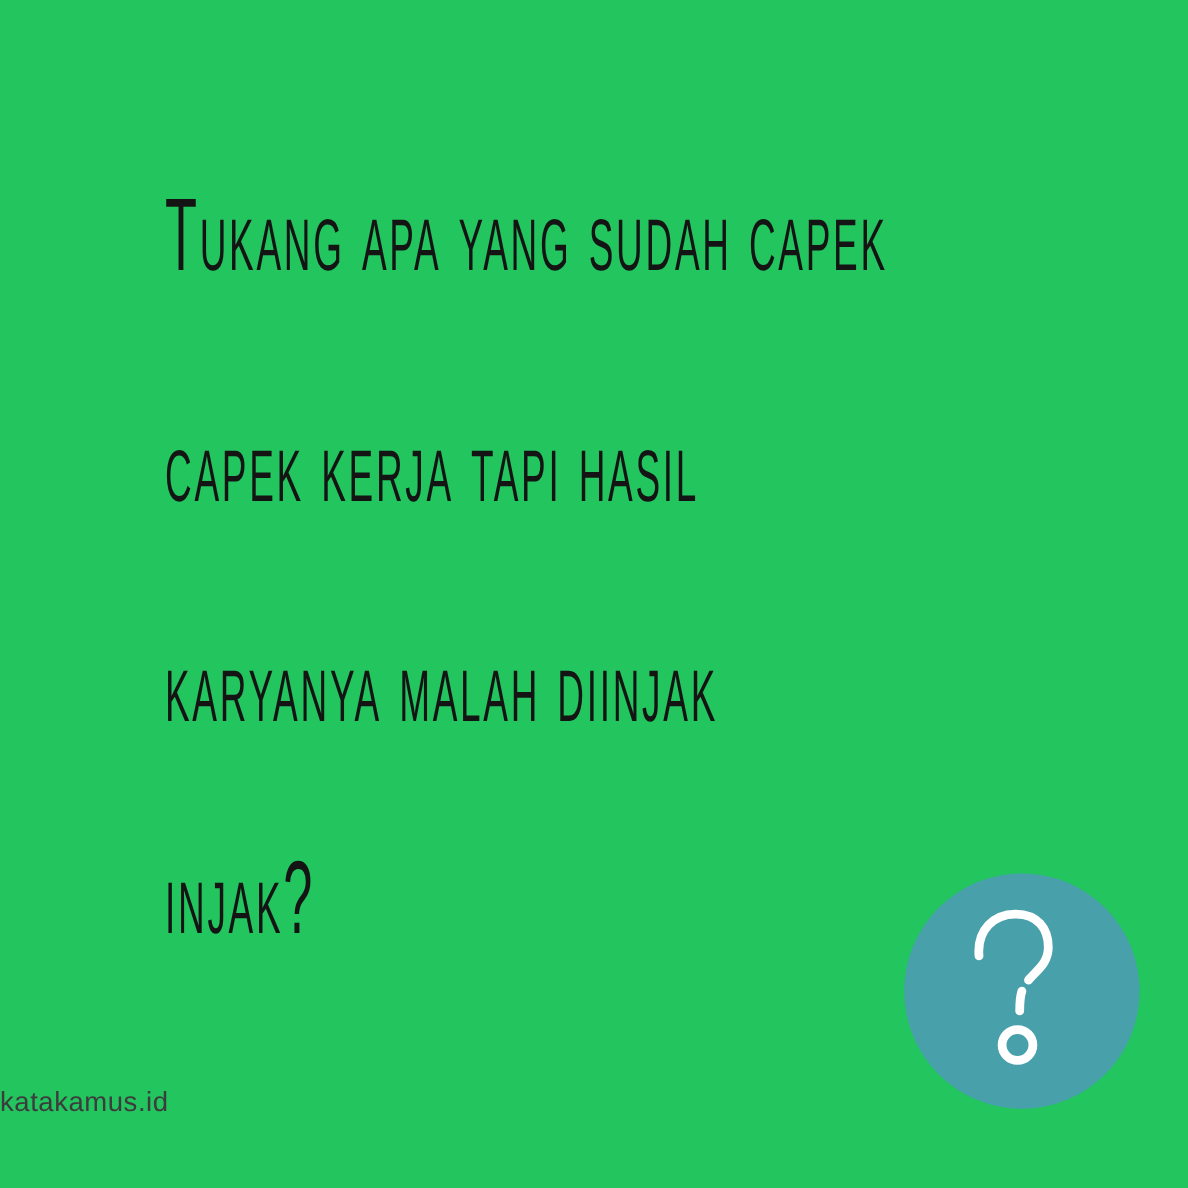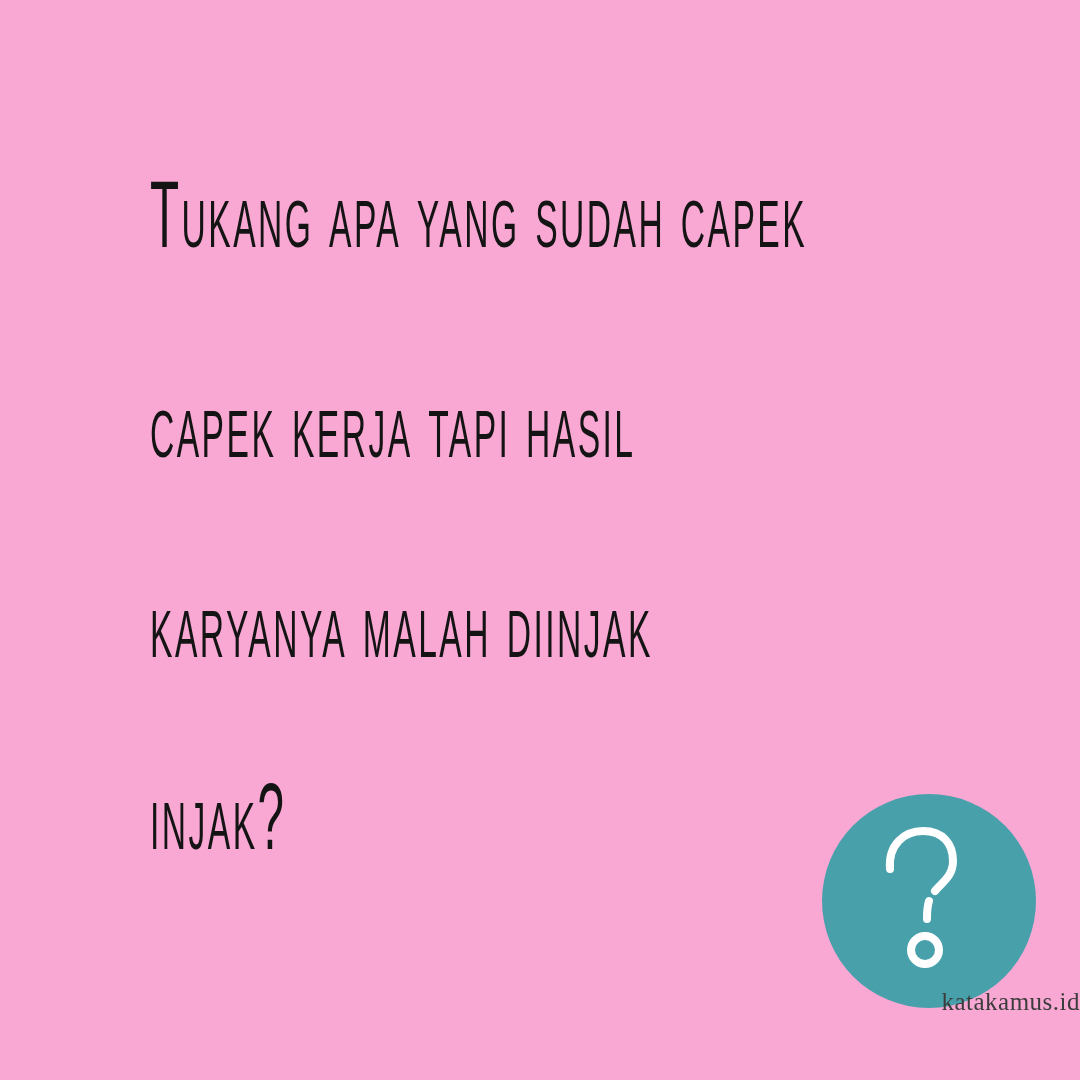--- a/index.html
+++ b/index.html
@@ -4,21 +4,21 @@
 <style>
   html, body {
     margin: 0;
     padding: 0;
     background: #ffffff;
   }
   .card {
     position: relative;
     width: 1080px;
     height: 1080px;
-    background: #f9a8d4;
+    background: #22c55e;
     overflow: hidden;
     font-family: "Liberation Sans", sans-serif;
   }
   .quote-line {
     position: absolute;
     left: 150px;
     color: #141414;
     font-family: "Liberation Sans", sans-serif;
     font-size: 58px;
     font-weight: 400;
@@ -48,23 +48,23 @@
   }
   .question-badge svg {
     display: block;
   }
 
   .watermark {
     position: absolute;
     left: 0;
     top: 988px;
     width: 100%;
-    text-align: right;
+    text-align: left;
     color: #3c3c3c;
-    font-family: Liberation Serif, serif;
+    font-family: Liberation Sans, sans-serif;
     font-size: 25px;
     font-weight: 400;
     letter-spacing: 0.5px;
   }
 </style>
 </head>
 <body>
 
 <div class="card">
 

